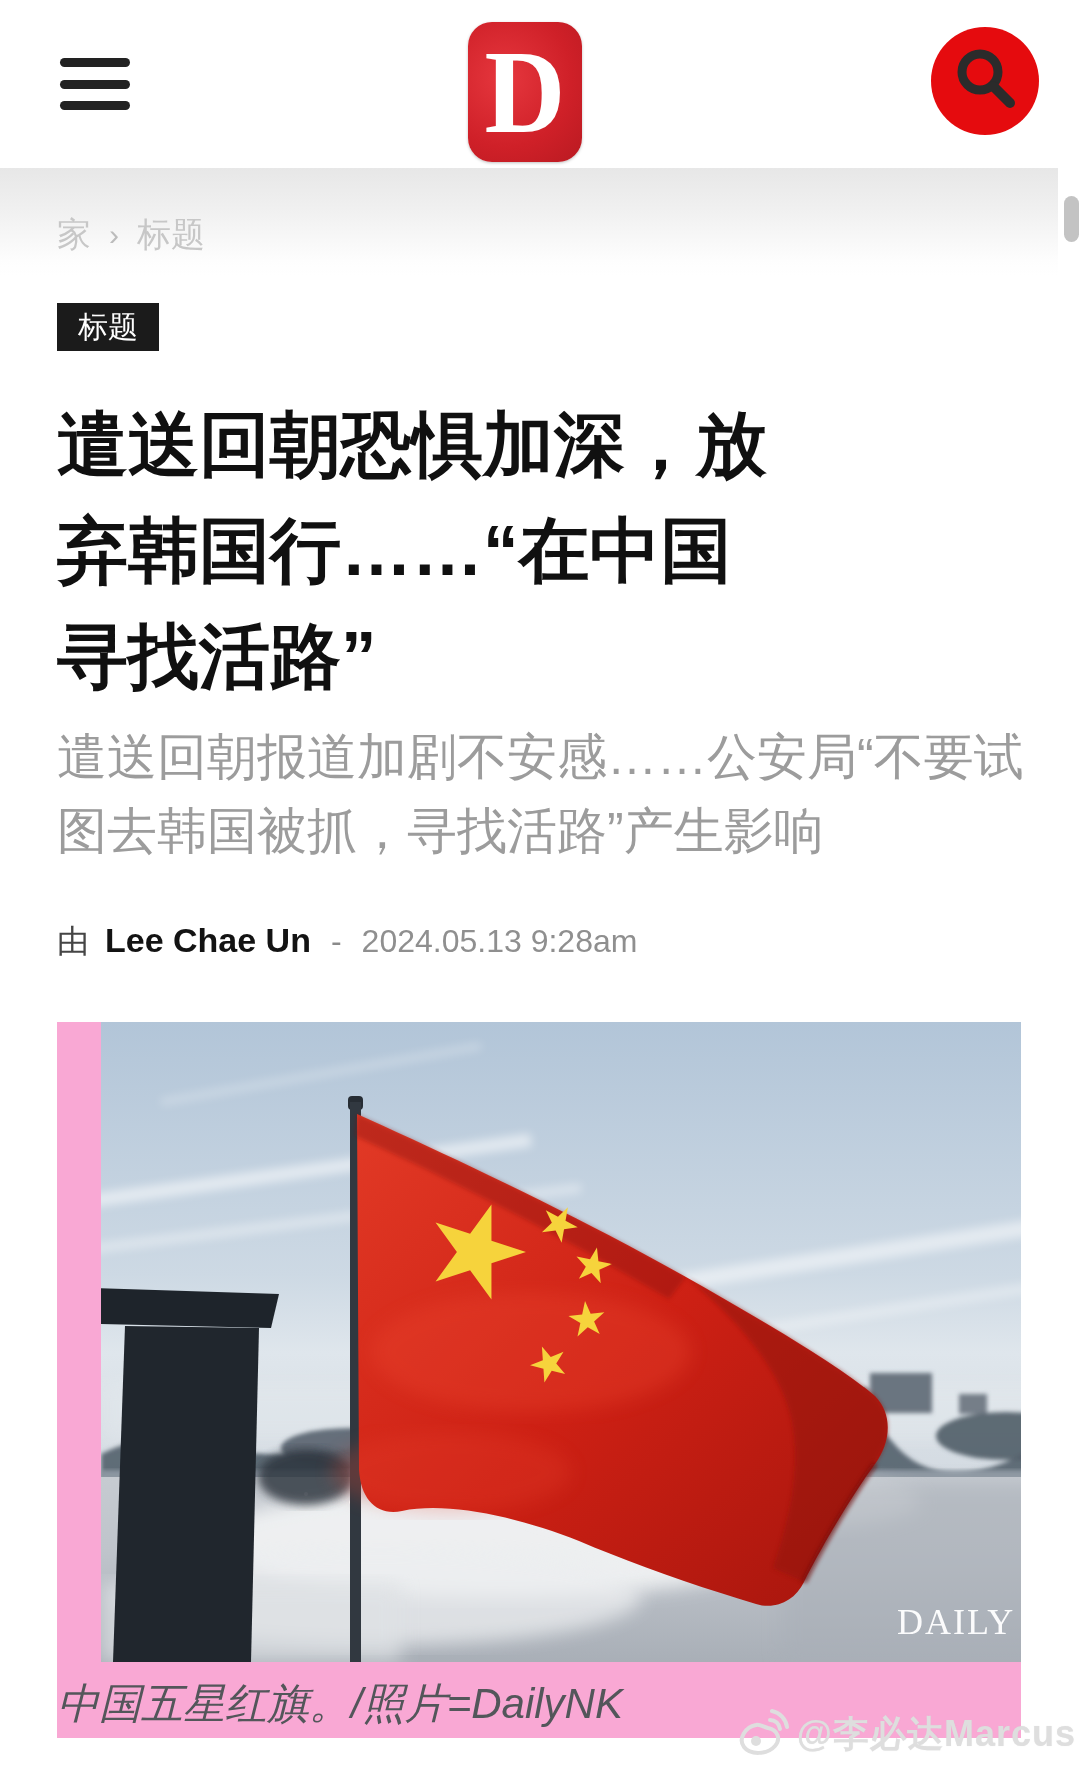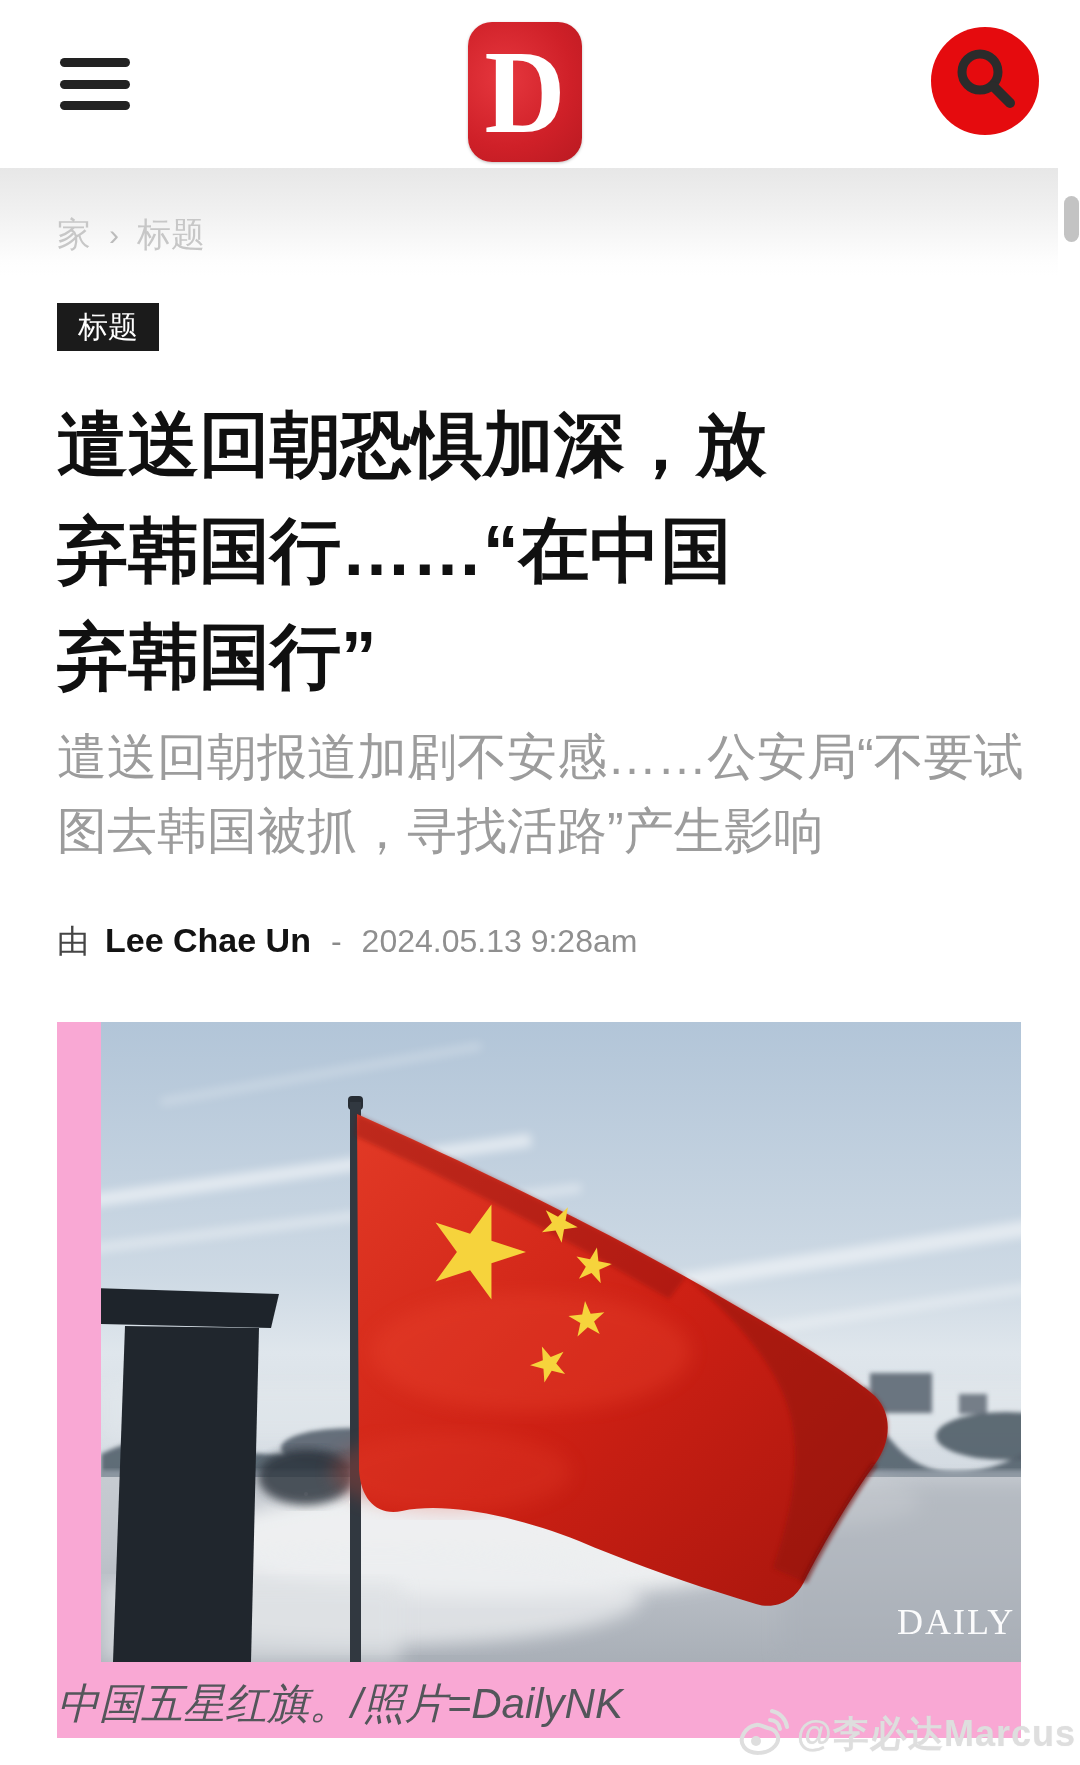--- a/index.html
+++ b/index.html
@@ -96,21 +96,21 @@
   <div class="breadcrumb">
     <span class="crumb">家</span>
     <span class="sep">›</span>
     <span class="crumb">标题</span>
   </div>
 
   <div class="scrollbar-thumb"></div>
 
   <div class="badge">标题</div>
 
-  <h1 class="headline"><span>遣送回朝恐惧加深，放</span><br><span>弃韩国行……“在中国</span><br><span>弃韩国行”</span></h1>
+  <h1 class="headline"><span>遣送回朝恐惧加深，放</span><br><span>弃韩国行……“在中国</span><br><span>寻找活路”</span></h1>
 
   <div class="subhead"><span>遣送回朝报道加剧不安感……公安局“不要试</span><br><span>图去韩国被抓，寻找活路”产生影响</span></div>
 
   <div class="byline">
     <span class="by">由</span>
     <span class="author">Lee Chae Un</span>
     <span class="dash">-</span>
     <span class="date">2024.05.13 9:28am</span>
   </div>
 

